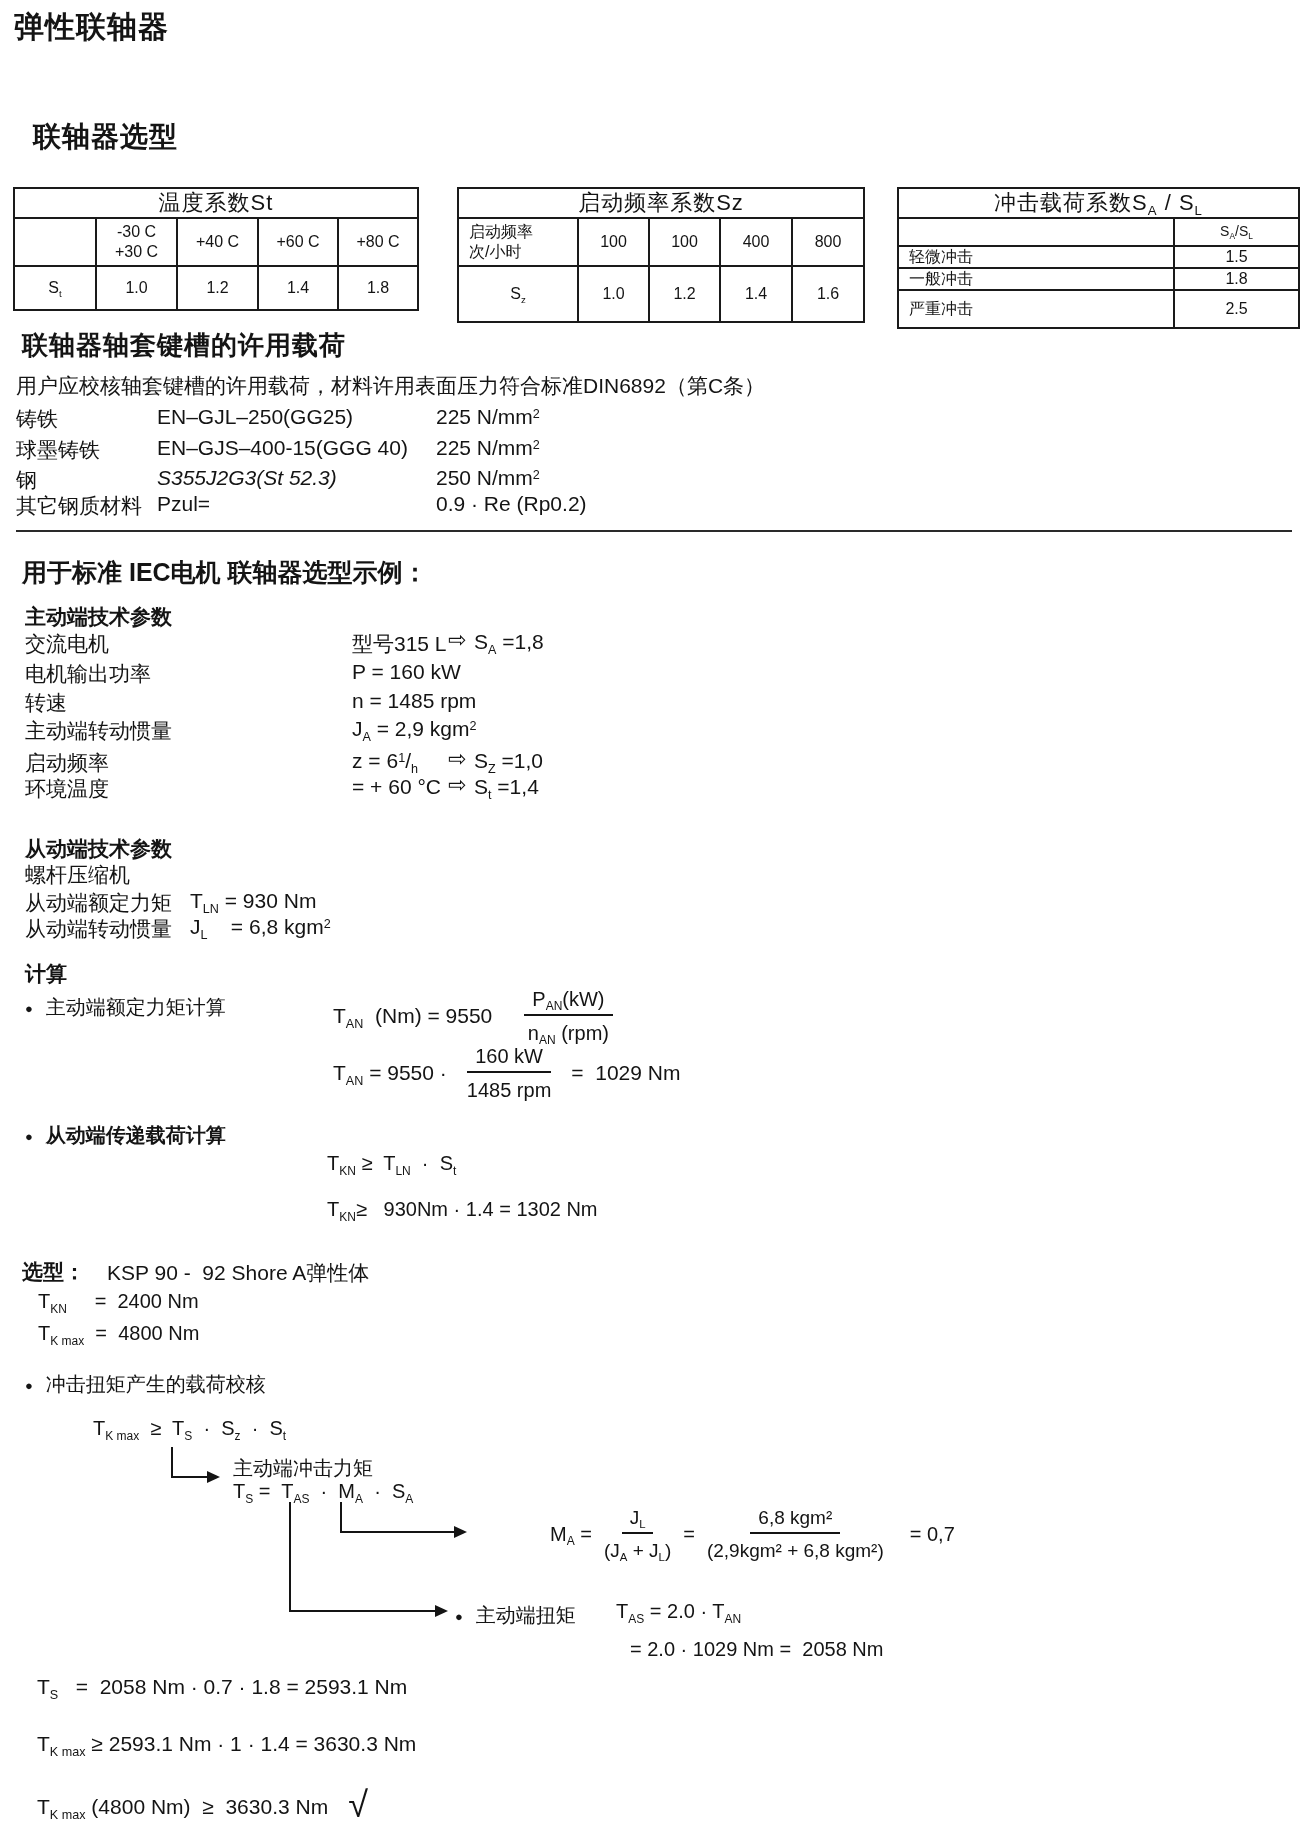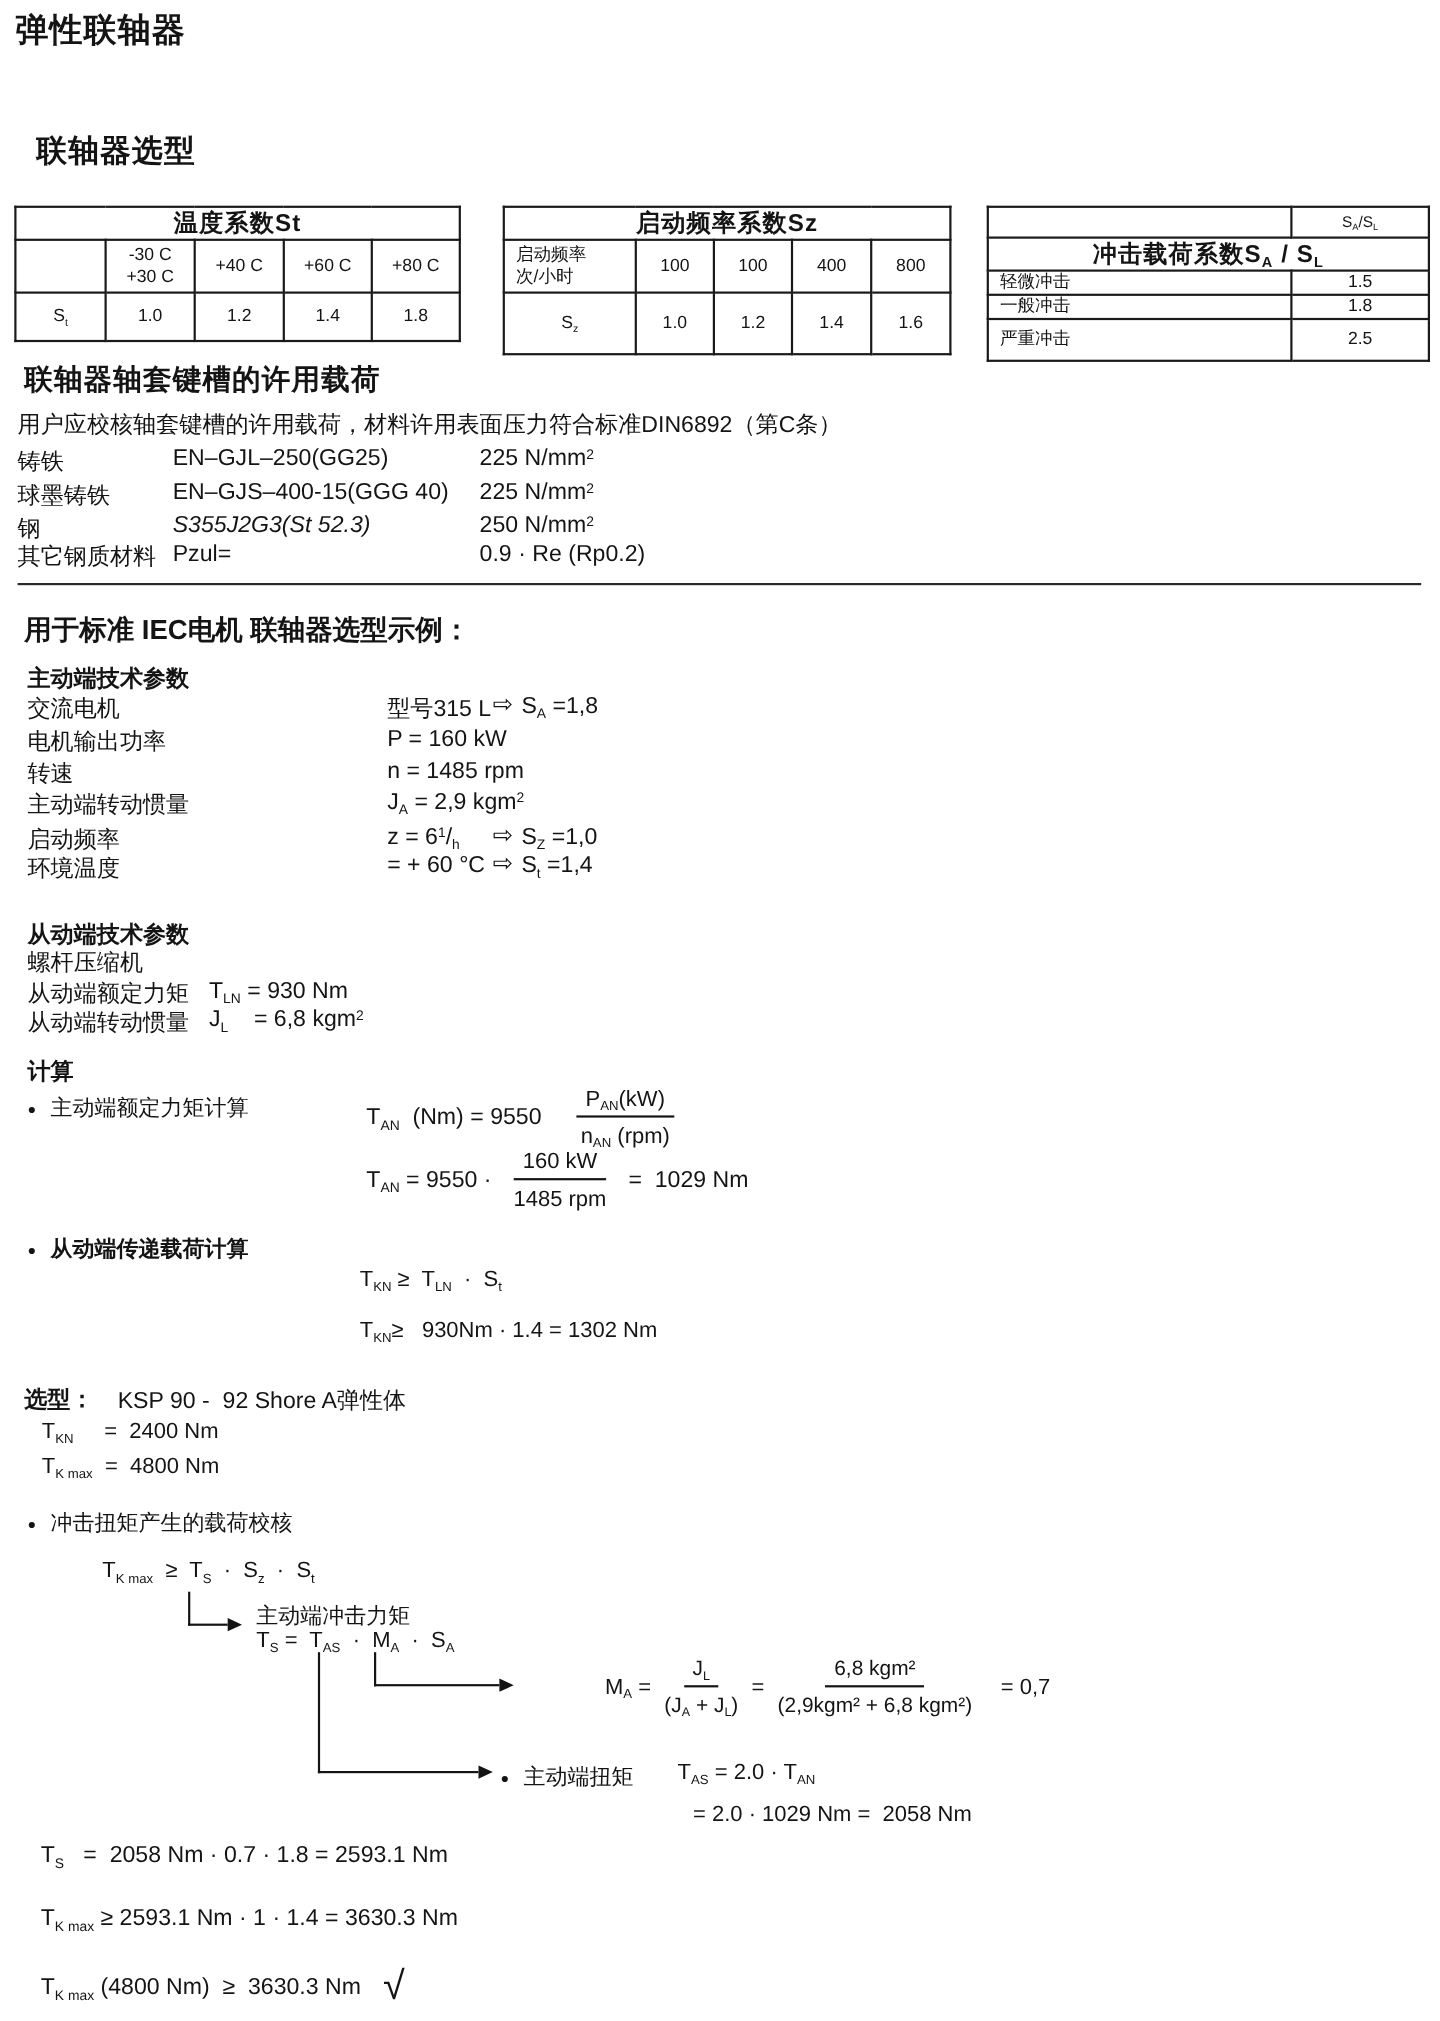--- a/index.html
+++ b/index.html
@@ -19,21 +19,21 @@
   .h1{font-size:28px;font-weight:700;letter-spacing:1px;}
   .h2{font-size:26px;font-weight:700;letter-spacing:1px;}
   .h3{font-size:25px;font-weight:700;}
   .h4{font-size:21px;font-weight:700;}
   .txt{font-size:21px;}
   .f20{font-size:20px;}
   .bold{font-weight:700;}
 
   table.dtable{border-collapse:collapse;table-layout:fixed;position:absolute;background:#fff;}
   table.dtable td{border:2px solid #1a1a1a;text-align:center;vertical-align:middle;padding:0;font-size:16px;line-height:1.25;}
-  table.dtable td.ttl{font-size:22px;font-weight:700;letter-spacing:1px;}
+  table.dtable td.ttl{font-size:22px;font-weight:400;letter-spacing:1px;}
   table.dtable td.lbl{text-align:left;padding-left:10px;font-size:16px;}
   table.dtable td.small{font-size:14px;}
 
   .bullet{font-size:13px;margin-right:13px;position:relative;top:1px;}
   .rule{position:absolute;height:2px;background:#2a2a2a;}
 
   .formula{display:flex;align-items:center;}
   .frac{display:inline-flex;flex-direction:column;align-items:center;text-align:center;}
   .frac .num{padding:0 8px 3px 8px;border-bottom:2px solid #141414;white-space:pre;}
   .frac .den{padding-top:6px;white-space:pre;}
@@ -110,26 +110,26 @@
   </tr>
 </tbody>
   </table>
 
 <table class="dtable" style="left:897px;top:187px;width:401px;">
   <colgroup>
       <col style="width:276px">
       <col style="width:125px">
     </colgroup>
   <tbody>
-      <tr style="height:28px">
+      <tr style="height:30px">
+    <td colspan="2" class="ttl">冲击载荷系数S<sub>A</sub> / S<sub>L</sub></td>
+  </tr>
+  <tr style="height:28px">
     <td></td>
     <td class="small">S<sub>A</sub>/S<sub>L</sub></td>
-  </tr>
-  <tr style="height:30px">
-    <td colspan="2" class="ttl">冲击载荷系数S<sub>A</sub> / S<sub>L</sub></td>
   </tr>
   <tr style="height:21px">
     <td class="lbl">轻微冲击</td>
     <td>1.5</td>
   </tr>
   <tr style="height:21px">
     <td class="lbl">一般冲击</td>
     <td>1.8</td>
   </tr>
   <tr style="height:38px">

